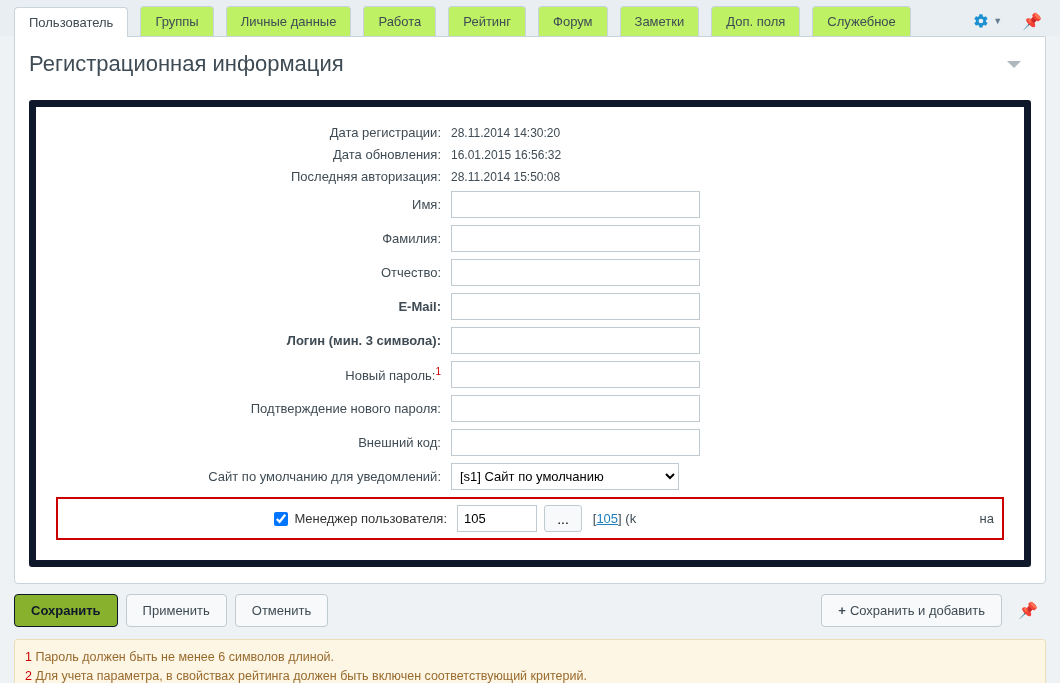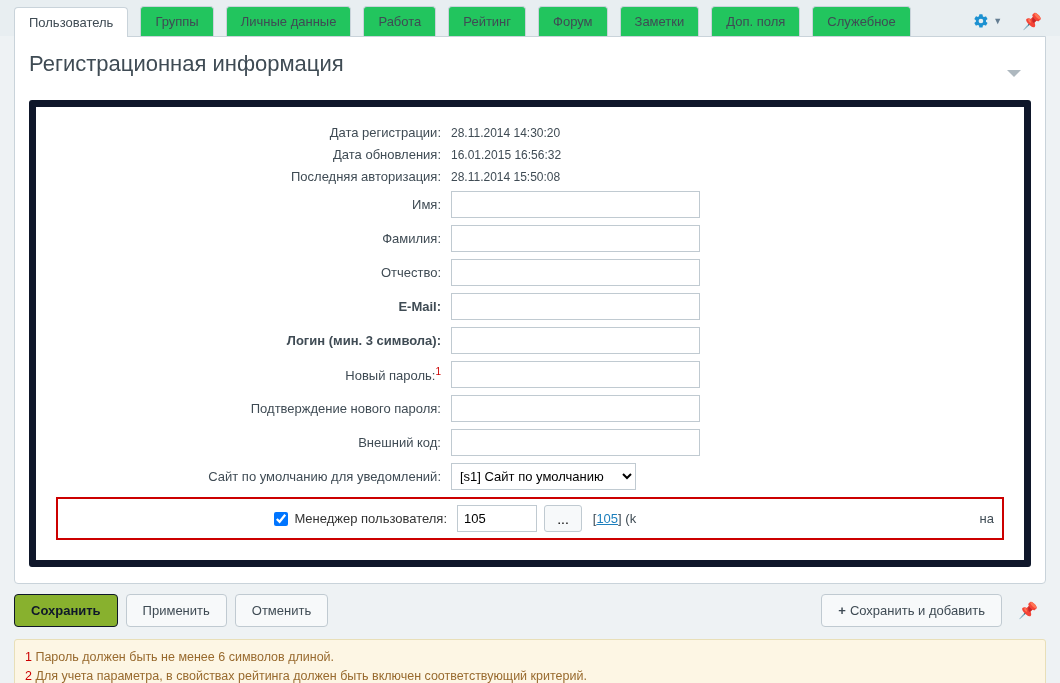--- a/index.html
+++ b/index.html
@@ -13,21 +13,21 @@
 .page-wrap { width: 1060px; }
 .tabs-bar {
   display: flex;
   align-items: center;
   padding: 6px 14px 0 14px;
   background: #e8eef1;
   gap: 12px;
 }
 .tab {
   padding: 7px 14px;
-  background: #22c55e;
+  background: #bef264;
   border: 1px solid #c9d3da;
   border-bottom: none;
   border-radius: 4px 4px 0 0;
   cursor: pointer;
   font-size: 13px;
   color: #3f4b54;
 }
 .tab.active {
   background: #fff;
   font-weight: normal;
@@ -46,21 +46,21 @@
 .pin-icon {
   color: #8e9ba6; font-size: 16px; padding: 4px; cursor: pointer;
 }
 .content-outer {
   margin: 0 14px;
   background: #fff;
   border: 1px solid #c9d3da;
   border-radius: 0 0 4px 4px;
 }
 .section-title-row {
-  display: flex; align-items: flex-end; justify-content: space-between;
+  display: flex; align-items: center; justify-content: space-between;
   padding: 14px 24px 6px 14px;
 }
 .section-title {
   font-size: 22px;
   color: #3f4b54;
 }
 .collapse-caret {
   width: 0; height: 0;
   border-left: 7px solid transparent;
   border-right: 7px solid transparent;
@@ -94,21 +94,21 @@
   padding: 2px 6px;
   font-size: 13px;
   width: 249px;
 }
 .select-input {
   border: 1px solid #c0cad1;
   background: #fff;
   height: 27px;
   padding: 2px 4px;
   font-size: 13px;
-  width: 185px;
+  width: 228px;
 }
 .checkbox-input { width: 14px; height: 14px; }
 .sup { color: #c00; font-size: 10px; vertical-align: super; }
 .highlight-box {
   border: 2px solid #c00;
   padding: 6px 4px;
   margin-top: 6px;
 }
 .highlight-box .form-row { margin-bottom: 0; }
 .mgr-label-wrap {

